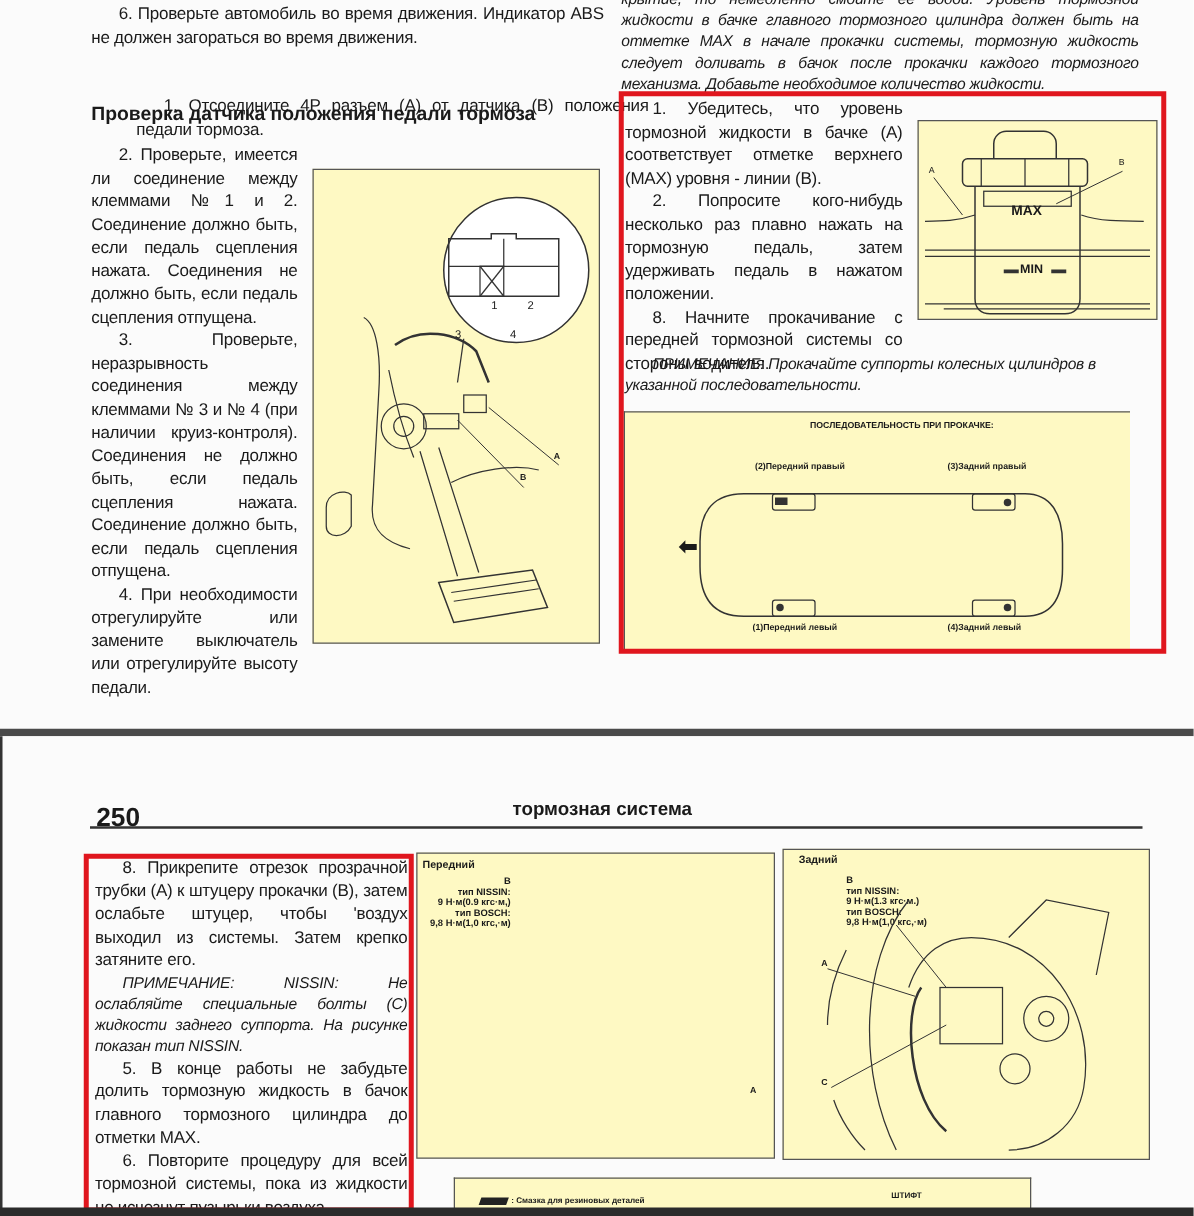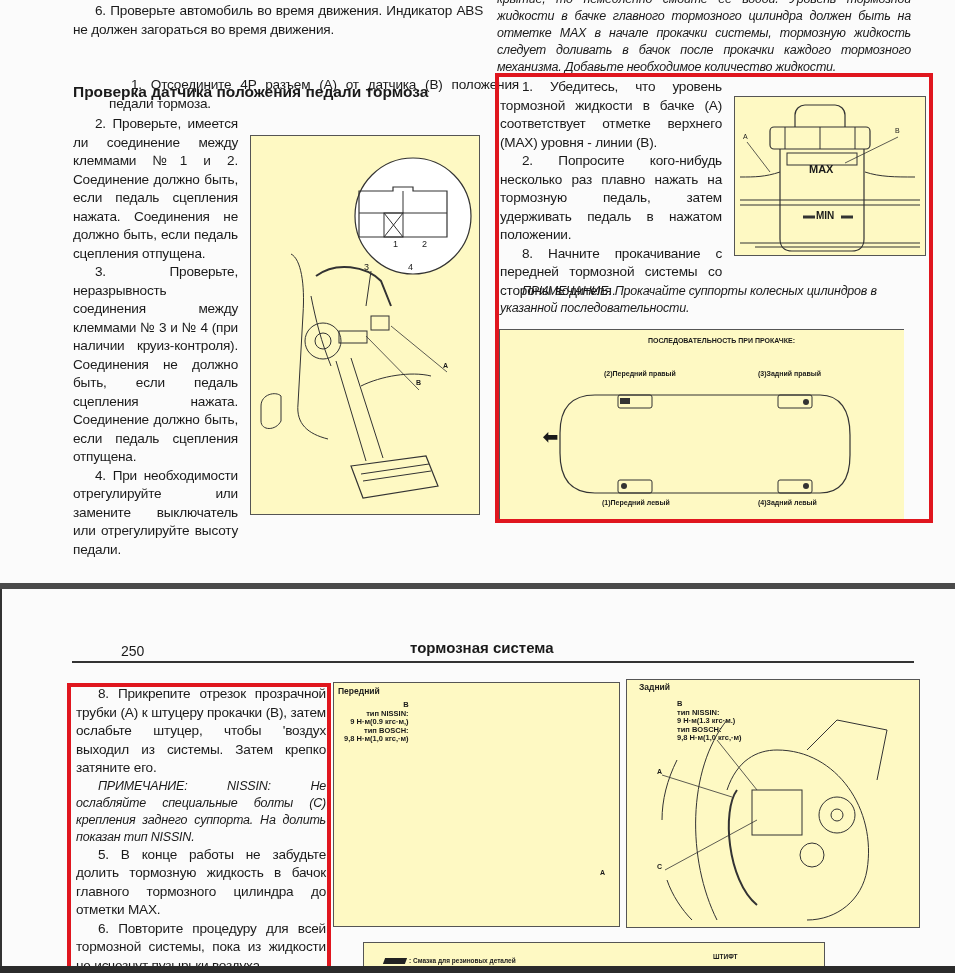--- a/index.html
+++ b/index.html
@@ -133,27 +133,27 @@
     </svg>
     <span style="position:absolute;left:43px;top:101px;font-size:18px;line-height:12px;font-weight:bold;">⬅</span>
   </div>
 </div>
 
 <div class="redbox" style="left:495px;top:73px;width:438px;height:450px;"></div>
 
 <div id="page-gap"></div>
 
 <div class="page" id="page-bottom">
-  <div style="position:absolute;left:75px;top:54px;font-weight:normal;font-size:14px;margin-left:44px;">250</div>
+  <div style="position:absolute;left:75px;top:54px;font-weight:bold;font-size:21px;">250</div>
   <div style="position:absolute;left:408px;top:50px;font-weight:bold;font-size:15px;">тормозная система</div>
   <div style="position:absolute;left:70px;top:72px;width:842px;height:2px;background:#333;"></div>
 
   <div class="txt just" style="left:74px;top:96px;width:250px;">
     <p class="ind">8. Прикрепите отрезок прозрачной трубки (А) к штуцеру прокачки (В), затем ослабьте штуцер, чтобы 'воздух выходил из системы. Затем крепко затяните его.</p>
-    <p class="ind it" style="font-size:12.5px;line-height:17px;">ПРИМЕЧАНИЕ: NISSIN: Не ослабляйте специальные болты (С) крепления заднего суппорта. На долить показан тип NISSIN.</p>
+    <p class="ind it" style="font-size:12.5px;line-height:17px;">ПРИМЕЧАНИЕ: NISSIN: Не ослабляйте специальные болты (С) жидкости заднего суппорта. На рисунке показан тип NISSIN.</p>
     <p class="ind">5. В конце работы не забудьте долить тормозную жидкость в бачок главного тормозного цилиндра до отметки MAX.</p>
     <p class="ind">6. Повторите процедуру для всей тормозной системы, пока из жидкости не исчезнут пузырьки воздуха.</p>
   </div>
 
   <div class="frame" style="left:331px;top:93px;width:285px;height:243px;text-align:right;">
     <div class="small-bold" style="position:absolute;left:4px;top:3px;font-size:8.5px;">Передний</div>
     <div class="small-bold" style="position:absolute;left:10px;top:18px;line-height:8.5px;">
       <div>B</div>
       <div>тип NISSIN:</div>
       <div>9 Н·м(0.9 кгс·м,)</div>

